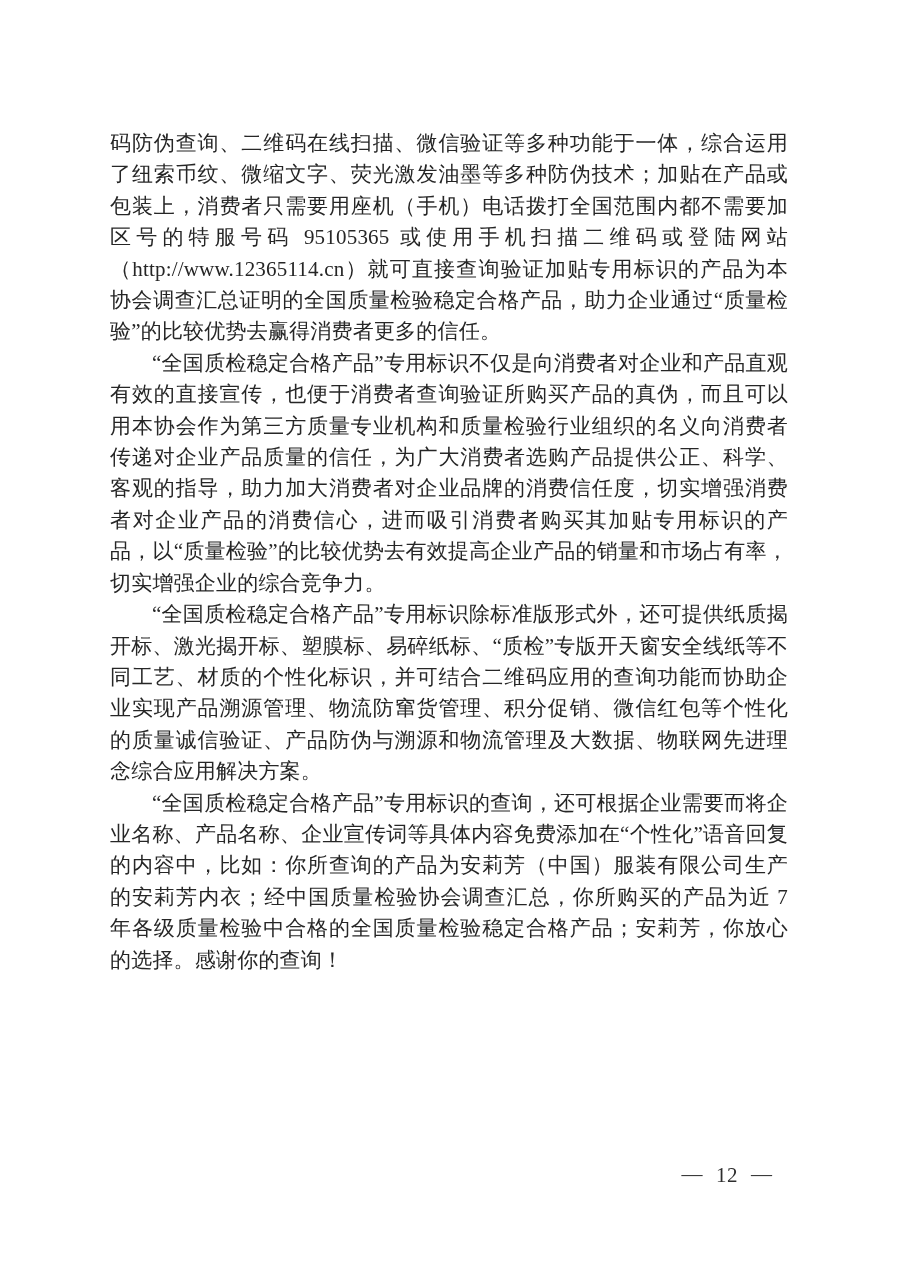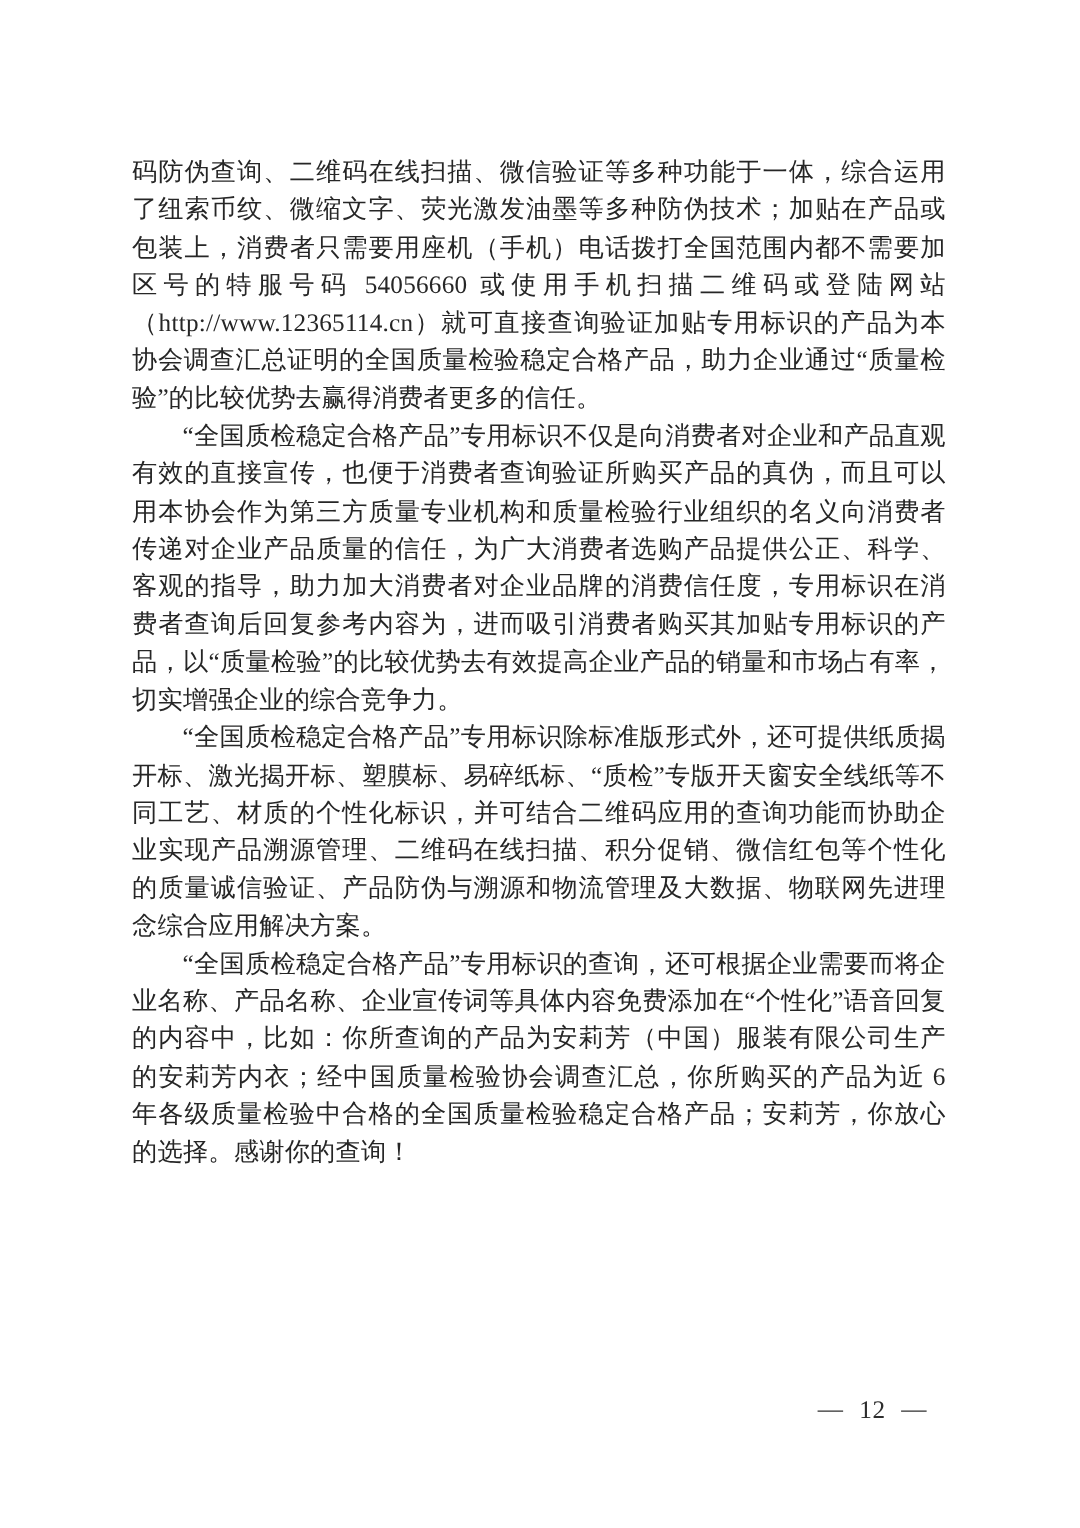--- a/index.html
+++ b/index.html
@@ -51,24 +51,24 @@
     position: relative;
     top: -1px;
   }
 </style>
 </head>
 <body>
 
 <div class="page">
 
   <div class="text-block">
-    <p>码防伪查询、二维码在线扫描、微信验证等多种功能于一体，综合运用了纽索币纹、微缩文字、荧光激发油墨等多种防伪技术；加贴在产品或包装上，消费者只需要用座机（手机）电话拨打全国范围内都不需要加区号的特服号码 54056660 或使用手机扫描二维码或登陆网站（http://www.12365114.cn）就可直接查询验证加贴专用标识的产品为本协会调查汇总证明的全国质量检验稳定合格产品，助力企业通过“质量检验”的比较优势去赢得消费者更多的信任。</p>
-    <p class="indent">“全国质检稳定合格产品”专用标识不仅是向消费者对企业和产品直观有效的直接宣传，也便于消费者查询验证所购买产品的真伪，而且可以用本协会作为第三方质量专业机构和质量检验行业组织的名义向消费者传递对企业产品质量的信任，为广大消费者选购产品提供公正、科学、客观的指导，助力加大消费者对企业品牌的消费信任度，专用标识在消费者查询后回复参考内容为，进而吸引消费者购买其加贴专用标识的产品，以“质量检验”的比较优势去有效提高企业产品的销量和市场占有率，切实增强企业的综合竞争力。</p>
-    <p class="indent">“全国质检稳定合格产品”专用标识除标准版形式外，还可提供纸质揭开标、激光揭开标、塑膜标、易碎纸标、“质检”专版开天窗安全线纸等不同工艺、材质的个性化标识，并可结合二维码应用的查询功能而协助企业实现产品溯源管理、二维码在线扫描、积分促销、微信红包等个性化的质量诚信验证、产品防伪与溯源和物流管理及大数据、物联网先进理念综合应用解决方案。</p>
-    <p class="indent">“全国质检稳定合格产品”专用标识的查询，还可根据企业需要而将企业名称、产品名称、企业宣传词等具体内容免费添加在“个性化”语音回复的内容中，比如：你所查询的产品为安莉芳（中国）服装有限公司生产的安莉芳内衣；经中国质量检验协会调查汇总，你所购买的产品为近 6 年各级质量检验中合格的全国质量检验稳定合格产品；安莉芳，你放心的选择。感谢你的查询！</p>
+    <p>码防伪查询、二维码在线扫描、微信验证等多种功能于一体，综合运用了纽索币纹、微缩文字、荧光激发油墨等多种防伪技术；加贴在产品或包装上，消费者只需要用座机（手机）电话拨打全国范围内都不需要加区号的特服号码 95105365 或使用手机扫描二维码或登陆网站（http://www.12365114.cn）就可直接查询验证加贴专用标识的产品为本协会调查汇总证明的全国质量检验稳定合格产品，助力企业通过“质量检验”的比较优势去赢得消费者更多的信任。</p>
+    <p class="indent">“全国质检稳定合格产品”专用标识不仅是向消费者对企业和产品直观有效的直接宣传，也便于消费者查询验证所购买产品的真伪，而且可以用本协会作为第三方质量专业机构和质量检验行业组织的名义向消费者传递对企业产品质量的信任，为广大消费者选购产品提供公正、科学、客观的指导，助力加大消费者对企业品牌的消费信任度，切实增强消费者对企业产品的消费信心，进而吸引消费者购买其加贴专用标识的产品，以“质量检验”的比较优势去有效提高企业产品的销量和市场占有率，切实增强企业的综合竞争力。</p>
+    <p class="indent">“全国质检稳定合格产品”专用标识除标准版形式外，还可提供纸质揭开标、激光揭开标、塑膜标、易碎纸标、“质检”专版开天窗安全线纸等不同工艺、材质的个性化标识，并可结合二维码应用的查询功能而协助企业实现产品溯源管理、物流防窜货管理、积分促销、微信红包等个性化的质量诚信验证、产品防伪与溯源和物流管理及大数据、物联网先进理念综合应用解决方案。</p>
+    <p class="indent">“全国质检稳定合格产品”专用标识的查询，还可根据企业需要而将企业名称、产品名称、企业宣传词等具体内容免费添加在“个性化”语音回复的内容中，比如：你所查询的产品为安莉芳（中国）服装有限公司生产的安莉芳内衣；经中国质量检验协会调查汇总，你所购买的产品为近 7 年各级质量检验中合格的全国质量检验稳定合格产品；安莉芳，你放心的选择。感谢你的查询！</p>
   </div>
 
   <div class="footer">
     <span class="dash">—</span>
     <span>12</span>
     <span class="dash">—</span>
   </div>
 
 </div>
 

